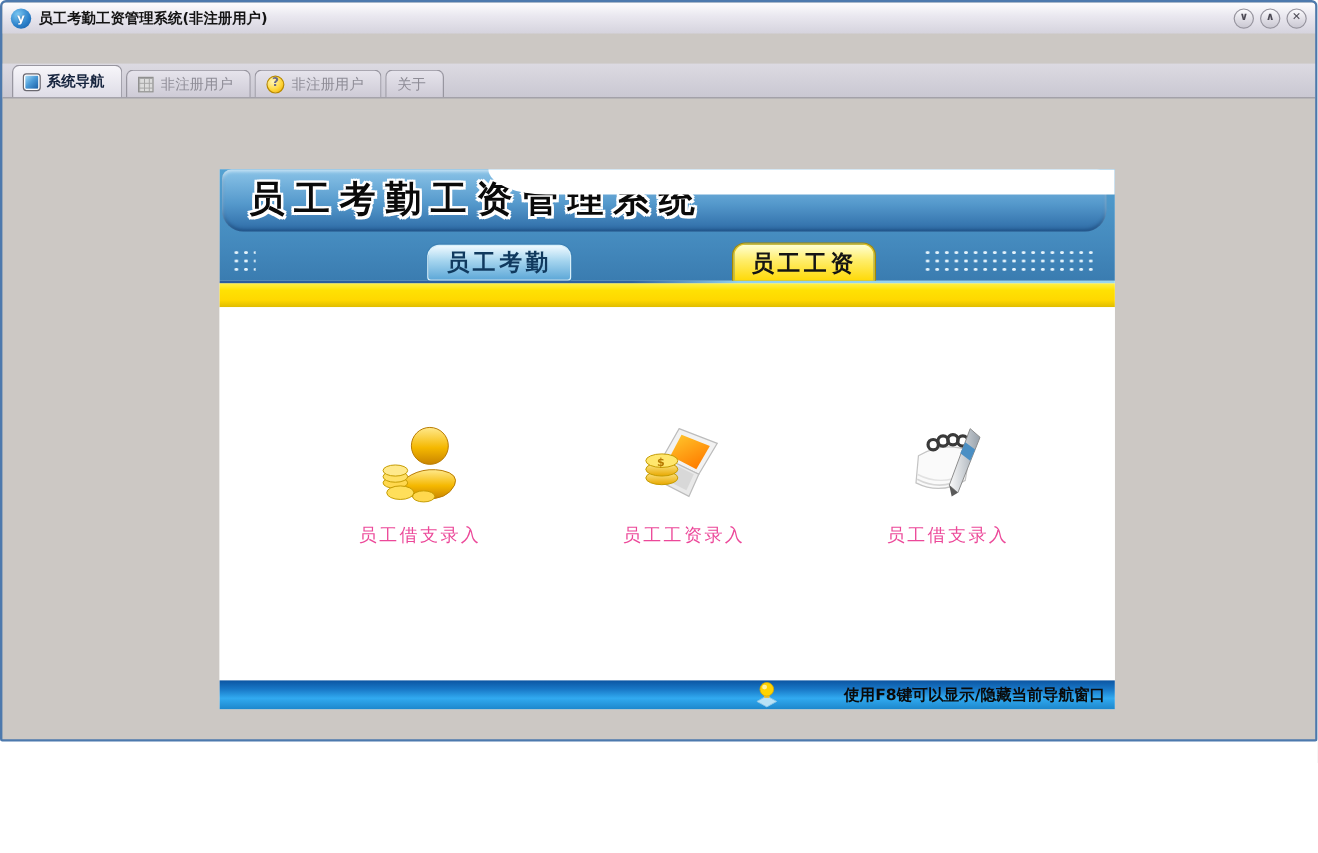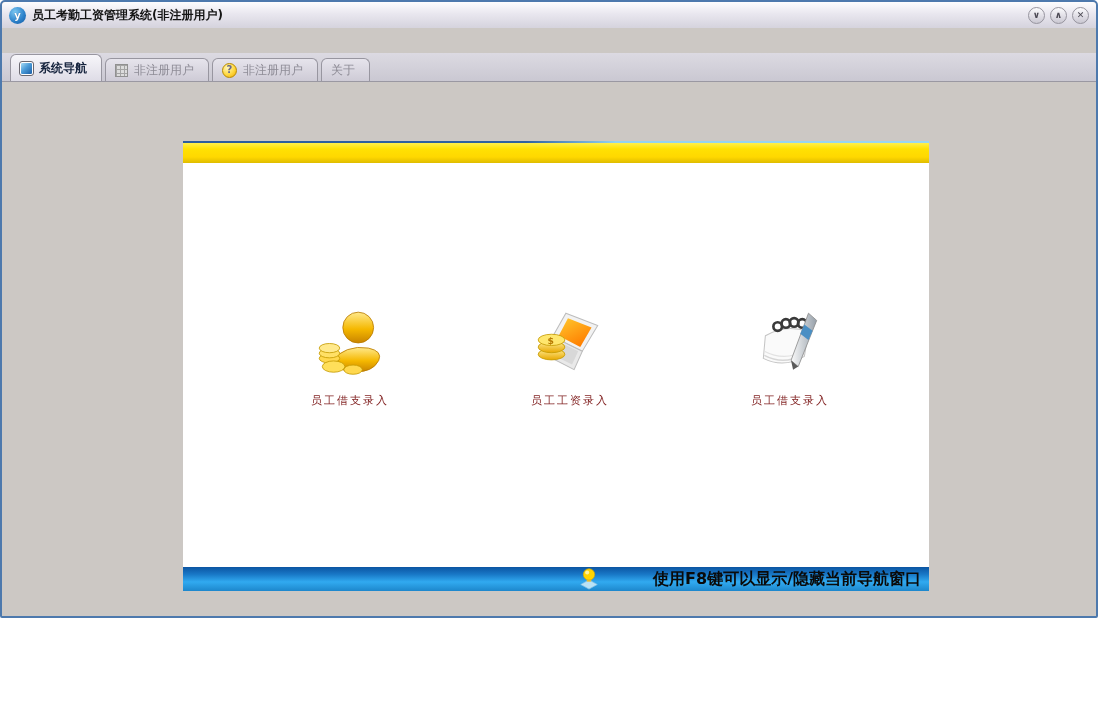--- a/index.html
+++ b/index.html
@@ -74,26 +74,26 @@
 
   .blue-line{height:2px;flex:none;z-index:5;
     background:linear-gradient(90deg,#2b5d9d 0%,#2f629f 46%,#93d2ef 58%,#9ad6f0 100%);}
   .yellow-bar{height:20px;flex:none;
     background:linear-gradient(180deg,#fff04a 0%,#ffe103 30%,#ffd800 70%,#dfbc00 100%);}
 
   .panel-content{flex:1;background:#ffffff;display:flex;justify-content:center;
     align-items:center;gap:88px;padding-left:28px;}
   .shortcut{width:132px;display:flex;flex-direction:column;align-items:center;gap:10px;
     cursor:pointer;margin-top:-18px;}
-  .shortcut-label{font-size:11px;color:#7f1d1d;letter-spacing:2px;white-space:nowrap;}
+  .shortcut-label{font-size:15px;color:#ec4899;letter-spacing:2px;white-space:nowrap;}
 
   .bottom-bar{height:24px;flex:none;display:flex;align-items:center;justify-content:flex-end;
     gap:8px;padding-right:8px;
     background:linear-gradient(180deg,#0c55a2 0%,#1877c6 30%,#31aaf0 62%,#1d87cc 100%);}
-  .tip-text{font-size:16px;font-weight:bold;color:#0a0a0a;white-space:nowrap;margin-left:46px;}
+  .tip-text{font-size:13px;font-weight:bold;color:#0a0a0a;white-space:nowrap;margin-left:46px;}
 </style>
 </head>
 <body>
 
 <div class="window">
 
   <div class="titlebar">
     <div class="app-logo">y</div>
     <div class="title-text">员工考勤工资管理系统(非注册用户)</div>
     <div class="win-buttons">
@@ -116,20 +116,30 @@
       <span class="ic-question">?</span>
       <span>非注册用户</span>
     </div>
     <div class="m-tab">
       <span>关于</span>
     </div>
   </div>
 
   <div class="panel">
 
+    <div class="panel-header">
+      <div class="banner">
+        <div class="banner-title">员工考勤工资管理系统</div>
+      </div>
+      <div class="swoosh"></div>
+      <div class="dots dots-left"></div>
+      <div class="dots dots-right"></div>
+      <div class="cat-tab attend">员工考勤</div>
+      <div class="cat-tab salary">员工工资</div>
+    </div>
 
     <div class="blue-line"></div>
     <div class="yellow-bar"></div>
 
     <div class="panel-content">
 
       <div class="shortcut">
         <svg width="78" height="78" viewBox="0 0 76 76">
           <defs>
             <linearGradient id="gold1" x1="0" y1="0" x2="0" y2="1">

